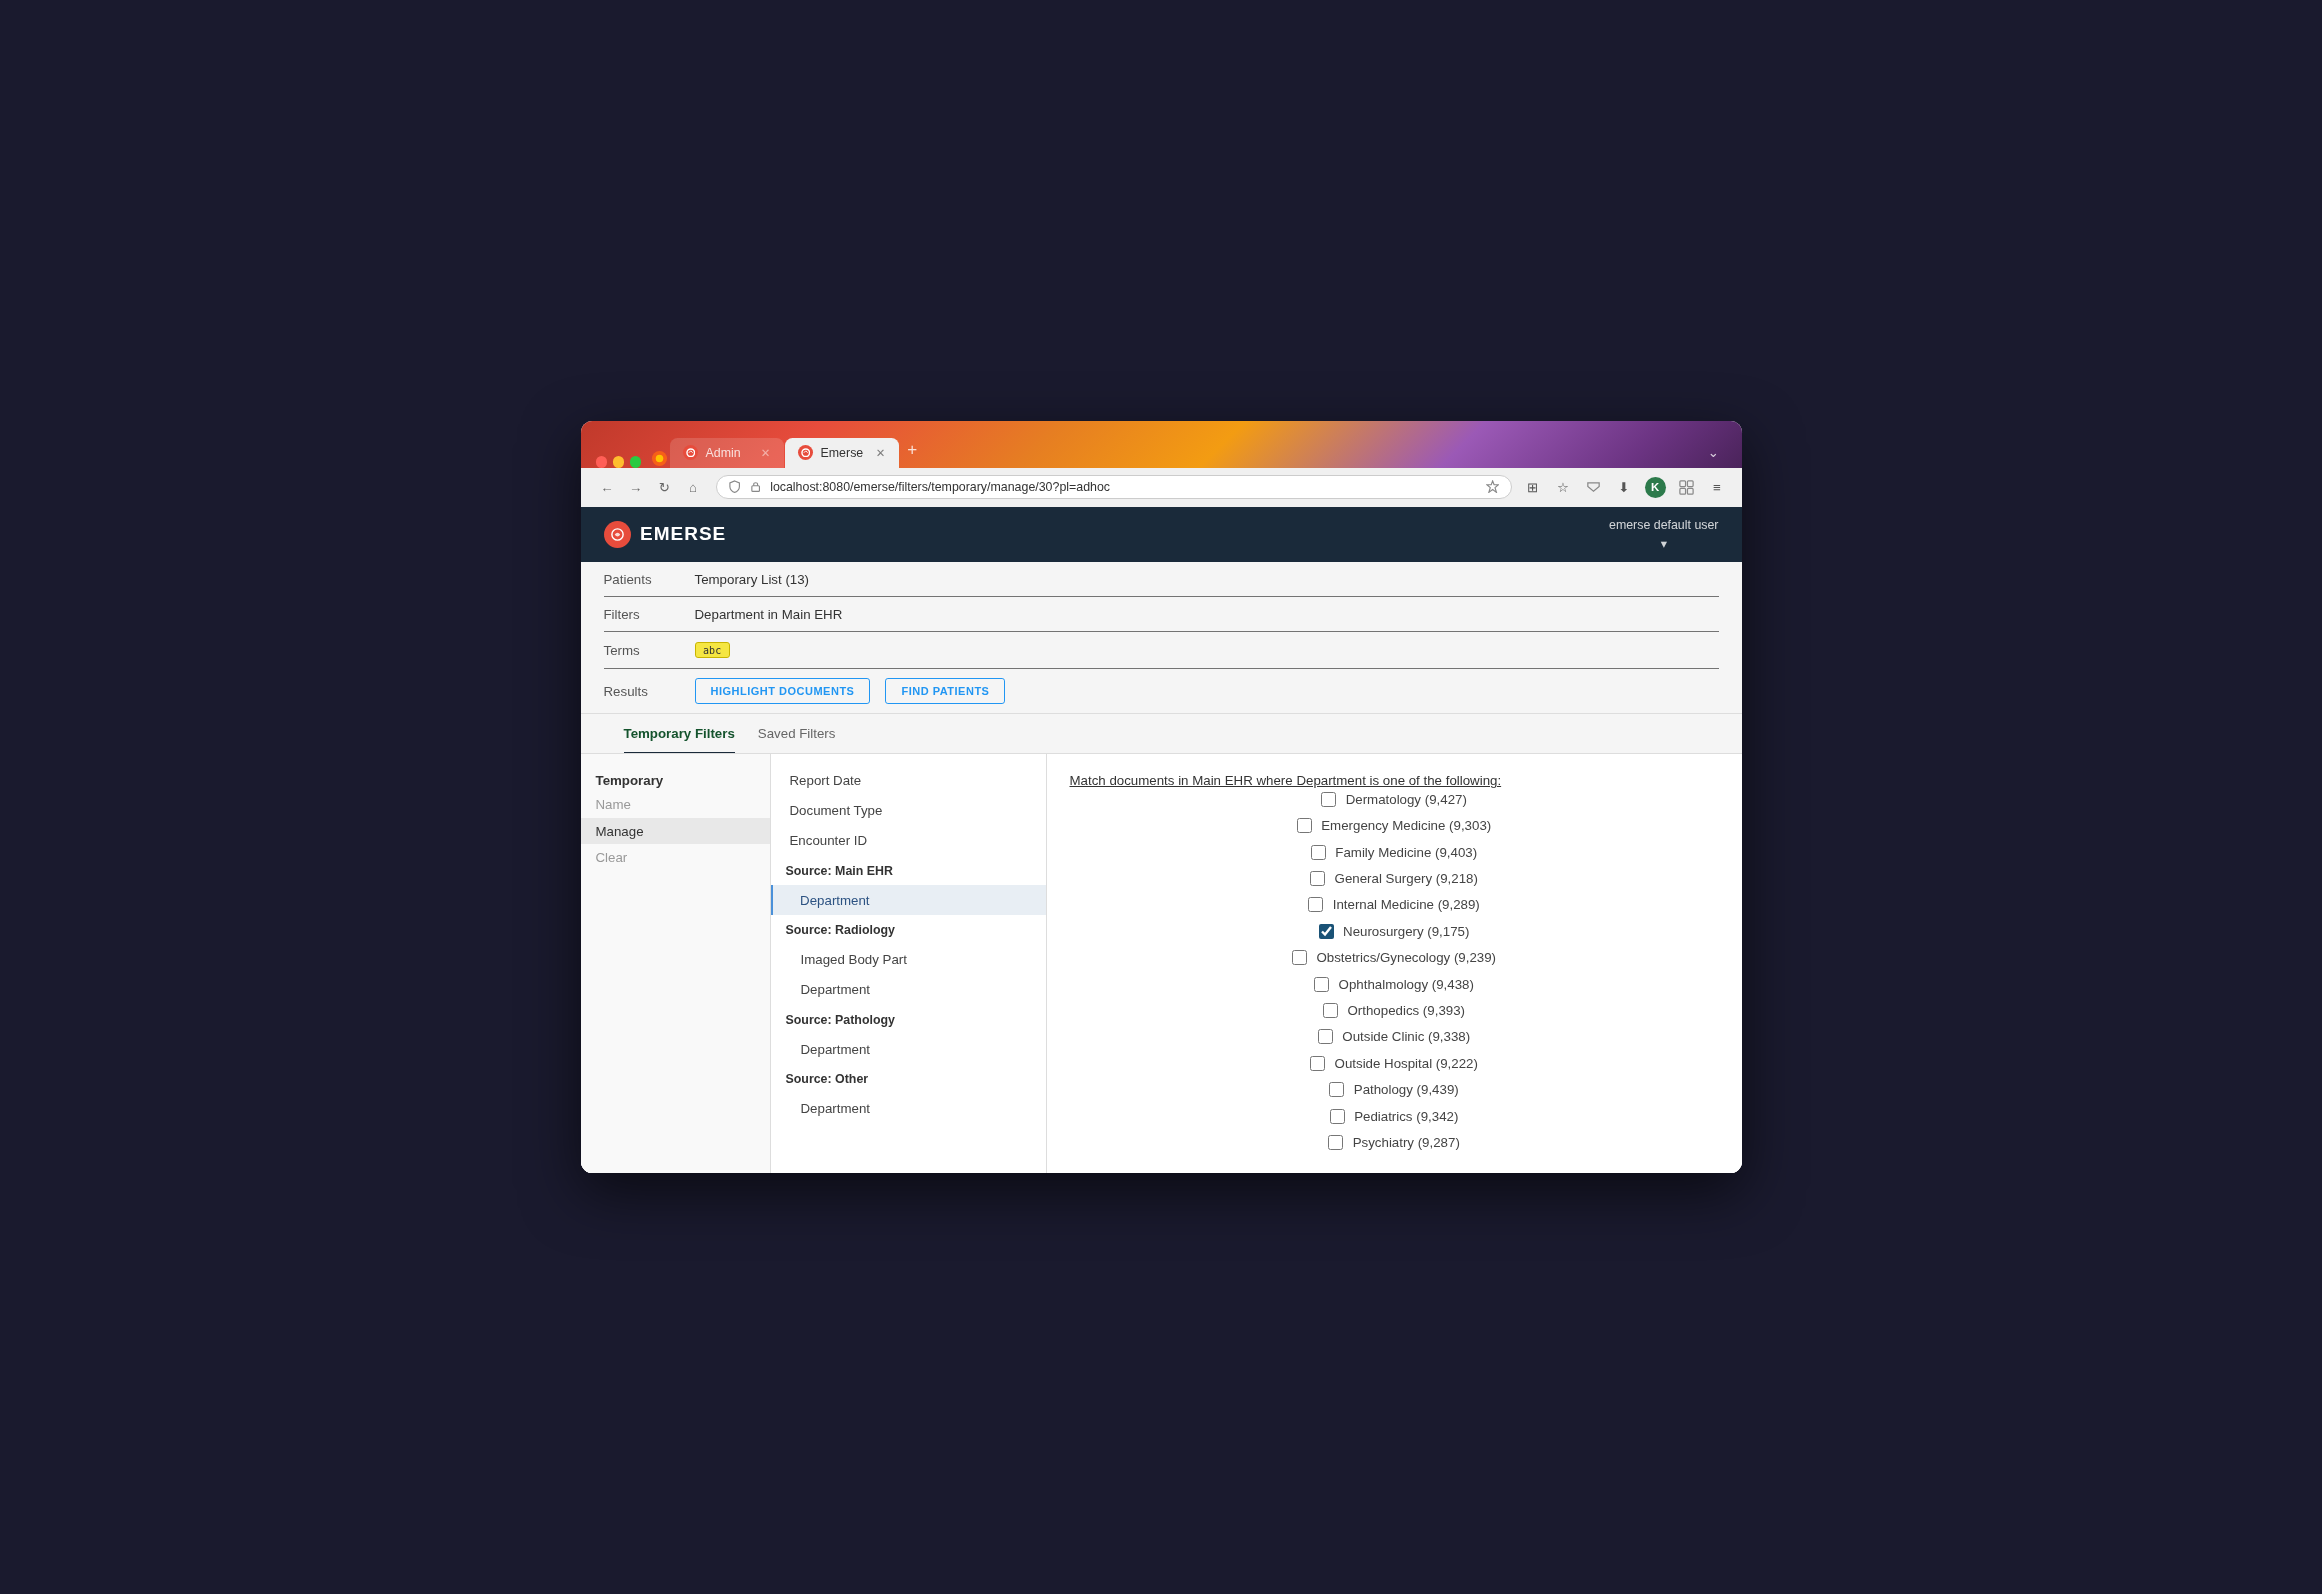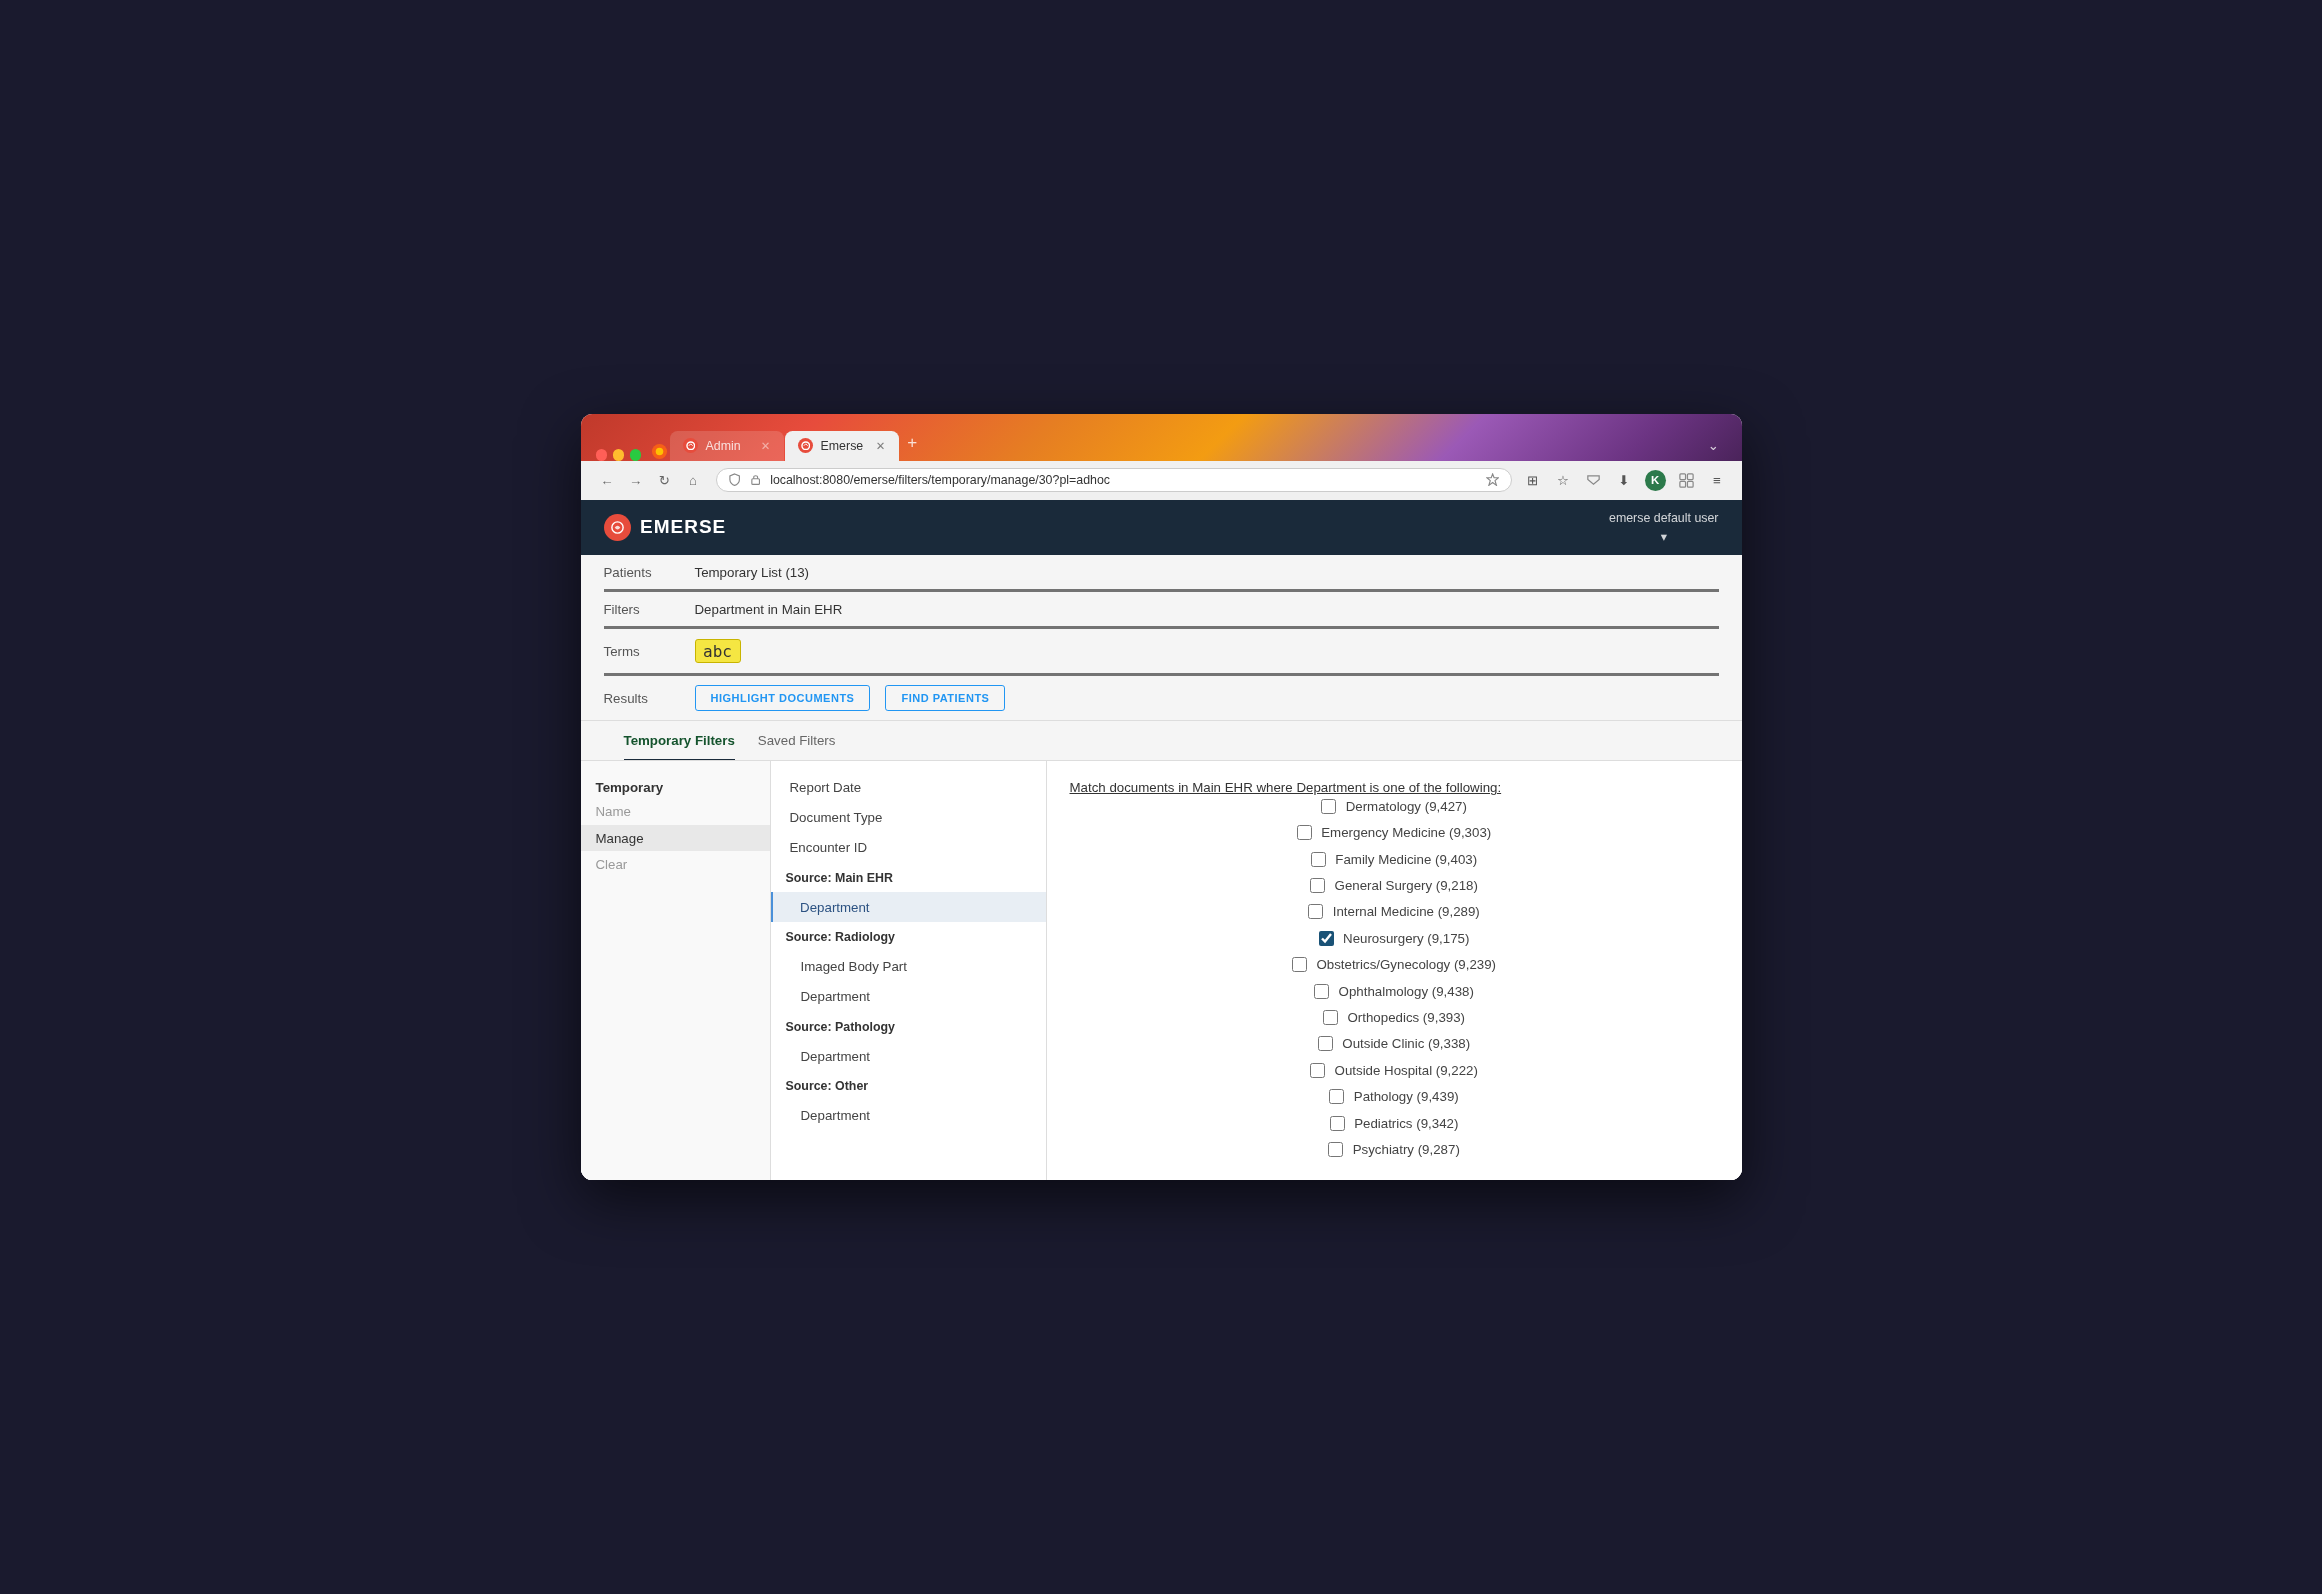--- a/index.html
+++ b/index.html
@@ -235,21 +235,21 @@
     .filter-bar {
       background: #f5f5f5;
       border-bottom: 1px solid #ddd;
       padding: 0 23px;
     }
 
     .filter-row {
       display: flex;
       align-items: center;
       padding: 9.5px 0;
-      border-bottom: 3px solid #737373;
+      border-bottom: 1px solid #737373;
       gap: 15px;
     }
 
     .filter-row:last-child {
       border-bottom: none;
     }
 
     .filter-label {
       width: 76px;
       color: #555;
@@ -260,21 +260,21 @@
     .filter-value {
       color: #333;
       font-size: 13.3px;
     }
 
     .terms-badge {
       background: #f5e642;
       border: 1px solid #c8b400;
       padding: 1.9px 7.6px;
       border-radius: 2.9px;
-      font-size: 16px;
+      font-size: 10px;
       color: #333;
       font-family: monospace;
     }
 
     .btn-outline {
       padding: 5.7px 15px;
       border: 1px solid #2196F3;
       background: transparent;
       color: #2196F3;
       font-size: 11px;

